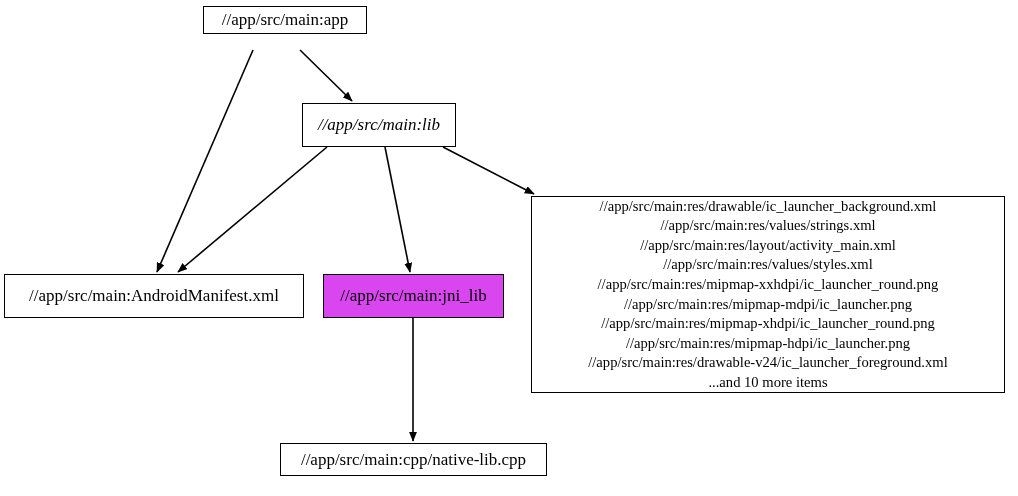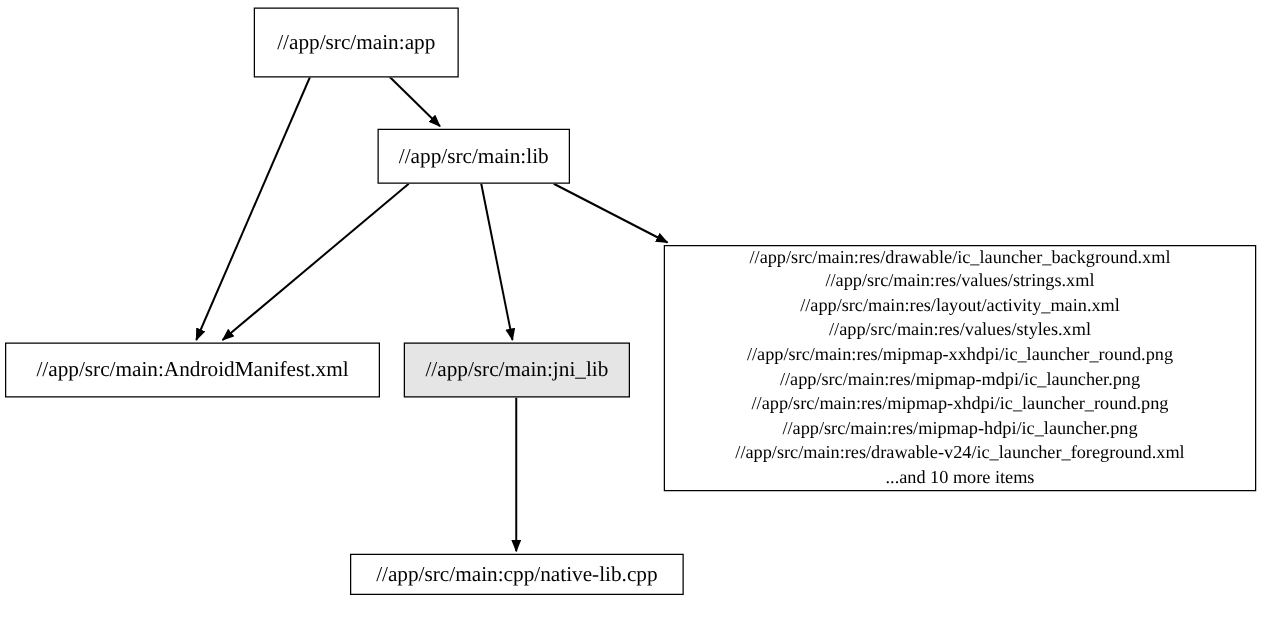--- a/index.html
+++ b/index.html
@@ -63,24 +63,24 @@
         <line x1="253" y1="50" x2="157" y2="272" stroke="#000000" stroke-width="1.6" marker-end="url(#arrowhead)"></line>
         <line x1="300" y1="50" x2="352" y2="101" stroke="#000000" stroke-width="1.6" marker-end="url(#arrowhead)"></line>
         <line x1="327" y1="147" x2="178" y2="272" stroke="#000000" stroke-width="1.6" marker-end="url(#arrowhead)"></line>
         <line x1="385" y1="147" x2="410" y2="272" stroke="#000000" stroke-width="1.6" marker-end="url(#arrowhead)"></line>
         <line x1="443" y1="147" x2="534" y2="194" stroke="#000000" stroke-width="1.6" marker-end="url(#arrowhead)"></line>
         <line x1="413" y1="318" x2="413" y2="441" stroke="#000000" stroke-width="1.6" marker-end="url(#arrowhead)"></line>
       </g>
   </svg>
 
   <div id="nodes-layer">
-      <div class="node" style="left: 203px; top: 6px; width: 164px; height: 56px; border-color: rgb(0, 0, 0); background: rgb(255, 255, 255); justify-content: center;"><span class="node-label">//app/src/main:app</span></div>
-      <div class="node" style="left: 302px; top: 103px; width: 154px; height: 44px; border-color: rgb(0, 0, 0); background: rgb(255, 255, 255);"><span class="node-label">//app/src/main:lib</span></div>
+      <div class="node" style="left: 203px; top: 6px; width: 164px; height: 28px; border-color: rgb(0, 0, 0); background: rgb(255, 255, 255); justify-content: center;"><span class="node-label">//app/src/main:app</span></div>
+      <div class="node" style="left: 302px; top: 103px; width: 154px; height: 44px; border-color: rgb(0, 0, 0); background: rgb(255, 255, 255); font-style: italic;"><span class="node-label">//app/src/main:lib</span></div>
       <div class="node" style="left: 4px; top: 274px; width: 300px; height: 44px; border-color: rgb(0, 0, 0); background: rgb(255, 255, 255); align-items: center;"><span class="node-label">//app/src/main:AndroidManifest.xml</span></div>
-      <div class="node" style="left: 323px; top: 274px; width: 181px; height: 44px; border-color: rgb(0, 0, 0); background: #e5e5e5;"><span class="node-label">//app/src/main:jni_lib</span></div>
+      <div class="node" style="left: 323px; top: 274px; width: 181px; height: 44px; border-color: rgb(0, 0, 0); background: #d946ef;"><span class="node-label">//app/src/main:jni_lib</span></div>
       <div class="node node-multiline" style="left: 531px; top: 196px; width: 474px; height: 197px; border-color: rgb(0, 0, 0); background: rgb(255, 255, 255);"><span class="node-label">//app/src/main:res/drawable/ic_launcher_background.xml
 //app/src/main:res/values/strings.xml
 //app/src/main:res/layout/activity_main.xml
 //app/src/main:res/values/styles.xml
 //app/src/main:res/mipmap-xxhdpi/ic_launcher_round.png
 //app/src/main:res/mipmap-mdpi/ic_launcher.png
 //app/src/main:res/mipmap-xhdpi/ic_launcher_round.png
 //app/src/main:res/mipmap-hdpi/ic_launcher.png
 //app/src/main:res/drawable-v24/ic_launcher_foreground.xml
 ...and 10 more items</span></div>

